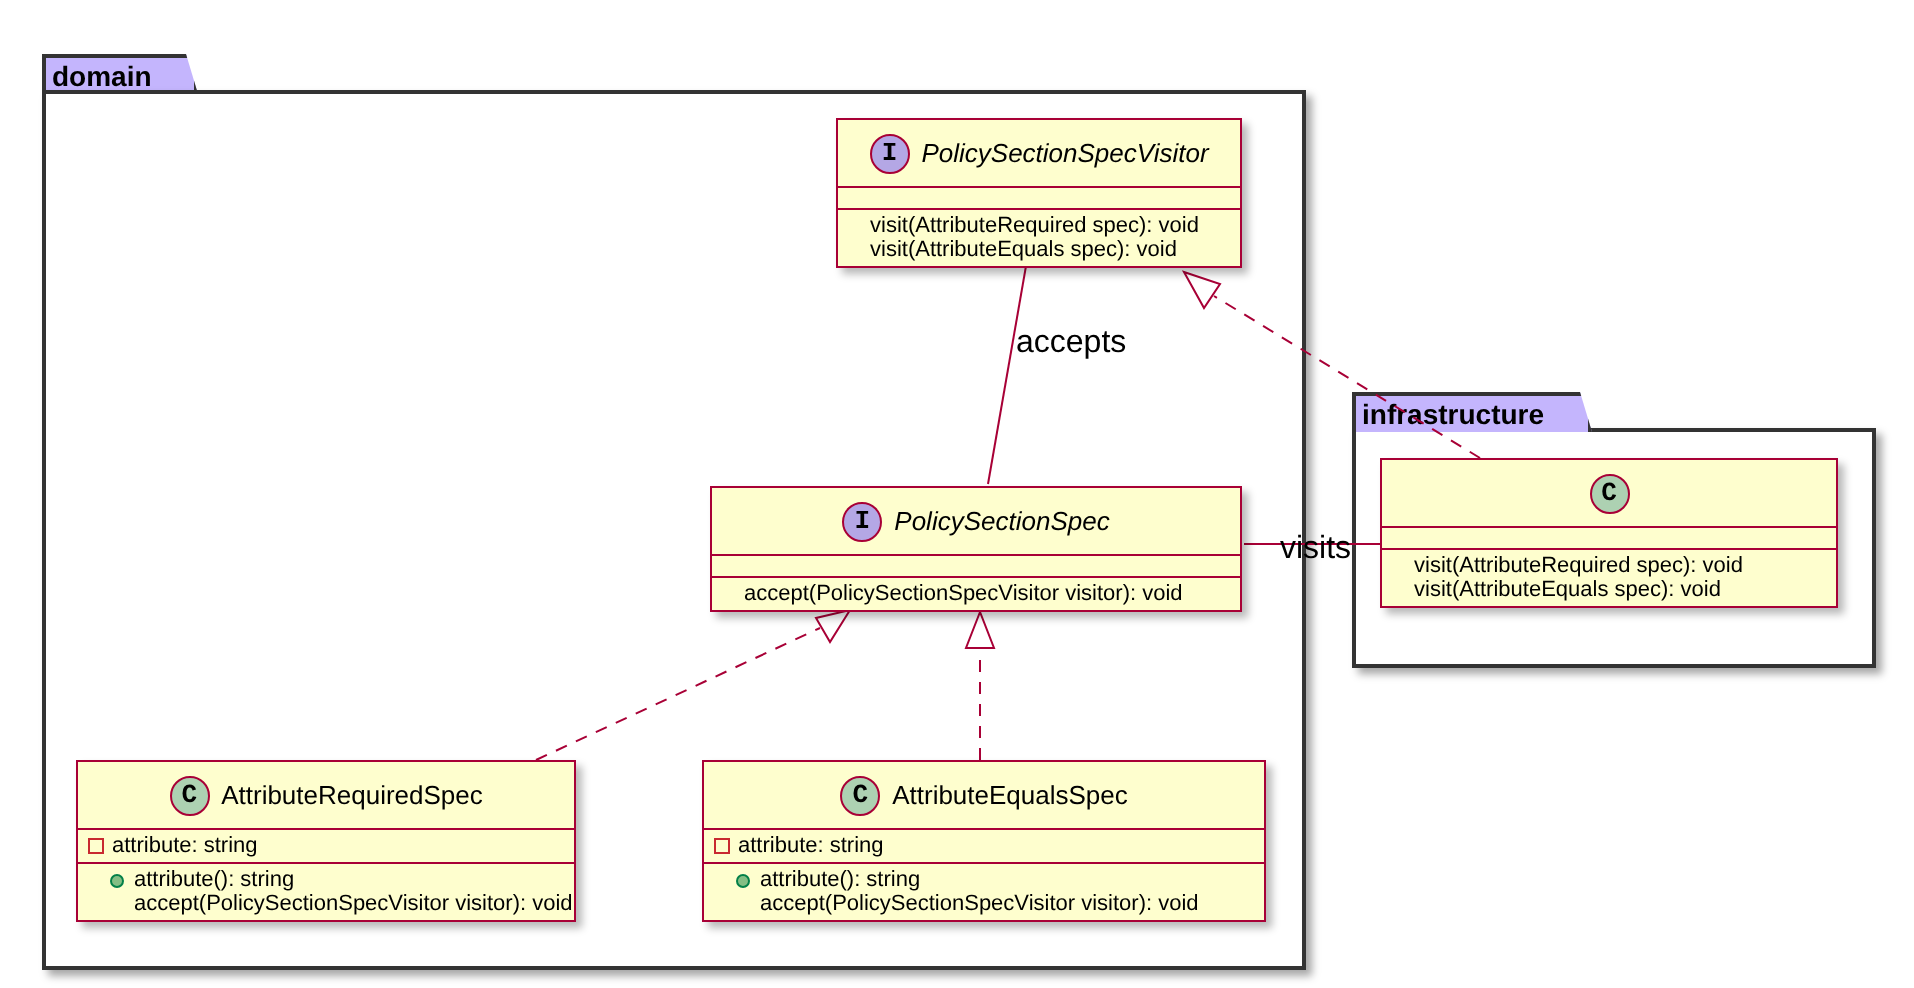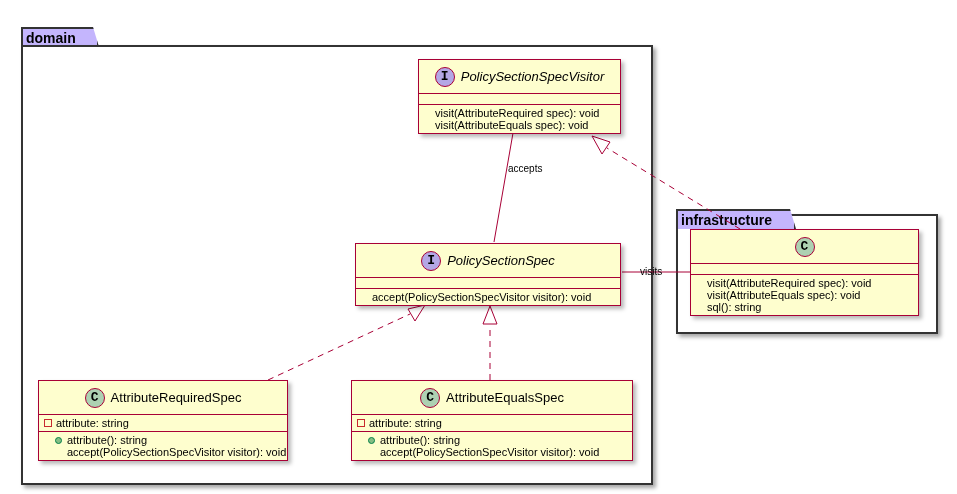--- a/index.html
+++ b/index.html
@@ -21,31 +21,31 @@
             display: flex; align-items: center; justify-content: center;
             font-family: "Liberation Mono", monospace; font-weight: bold; font-size: 13px; box-sizing: border-box; }
   .stereo.i { background: #b4a7e5; }
   .stereo.c { background: #add1b2; }
   .section { border-bottom: 1.5px solid #a80036; padding: 2px 5px; font-size: 11px; line-height: 12px; min-height: 6px; }
   .section:last-child { border-bottom: none; padding-left: 16px; }
   .row { display: flex; align-items: center; white-space: nowrap; }
   .vis { width: 12px; display: inline-flex; align-items: center; justify-content: flex-start; flex: 0 0 12px; }
   .vis-private { width: 6px; height: 6px; border: 1px solid #c82930; background: transparent; }
   .vis-public { width: 7px; height: 7px; border-radius: 50%; background: #84be84; border: 1px solid #038048; box-sizing: border-box; }
-  .lbl { position: absolute; font-size: 10px; z-index: 5; }
+  .lbl { position: absolute; font-size: 16px; z-index: 5; }
 </style>
 </head>
 <body>
 
 <div class="pkg-tab" style="left:21px; top:27px; width:78px;">
   <span>domain</span>
 </div>
 <div class="pkg" style="left:21px; top:45px; width:628px; height:436px;"></div>
 
-<div class="pkg-tab" style="left:676px; top:196px; width:120px; z-index:2;margin-top:13px;">
+<div class="pkg-tab" style="left:676px; top:196px; width:120px; z-index:2;">
   <span>infrastructure</span>
 </div>
 <div class="pkg" style="left:676px; top:214px; width:258px; height:116px; z-index:1;"></div>
 
 <svg id="connectors" viewBox="0 0 957 494">
 
   <line x1="513" y1="133" x2="494" y2="242" stroke="#a80036" stroke-width="1"></line>
 
   <line x1="622" y1="272" x2="690" y2="272" stroke="#a80036" stroke-width="1"></line>
 
@@ -86,21 +86,20 @@
 </div>
 
 <div class="cls" style="left:690px; top:229px; width:229px;">
   <div class="cls-head">
     <span class="stereo c">C</span>
   </div>
   <div class="section"></div>
   <div class="section">
     <div class="row">visit(AttributeRequired spec): void</div>
     <div class="row">visit(AttributeEquals spec): void</div>
-    <div class="row">sql(): string</div>
   </div>
 </div>
 
 <div class="cls" style="left:38px; top:380px; width:250px;">
   <div class="cls-head">
     <span class="stereo c">C</span>
     <span class="name">AttributeRequiredSpec</span>
   </div>
   <div class="section">
     <div class="row">

